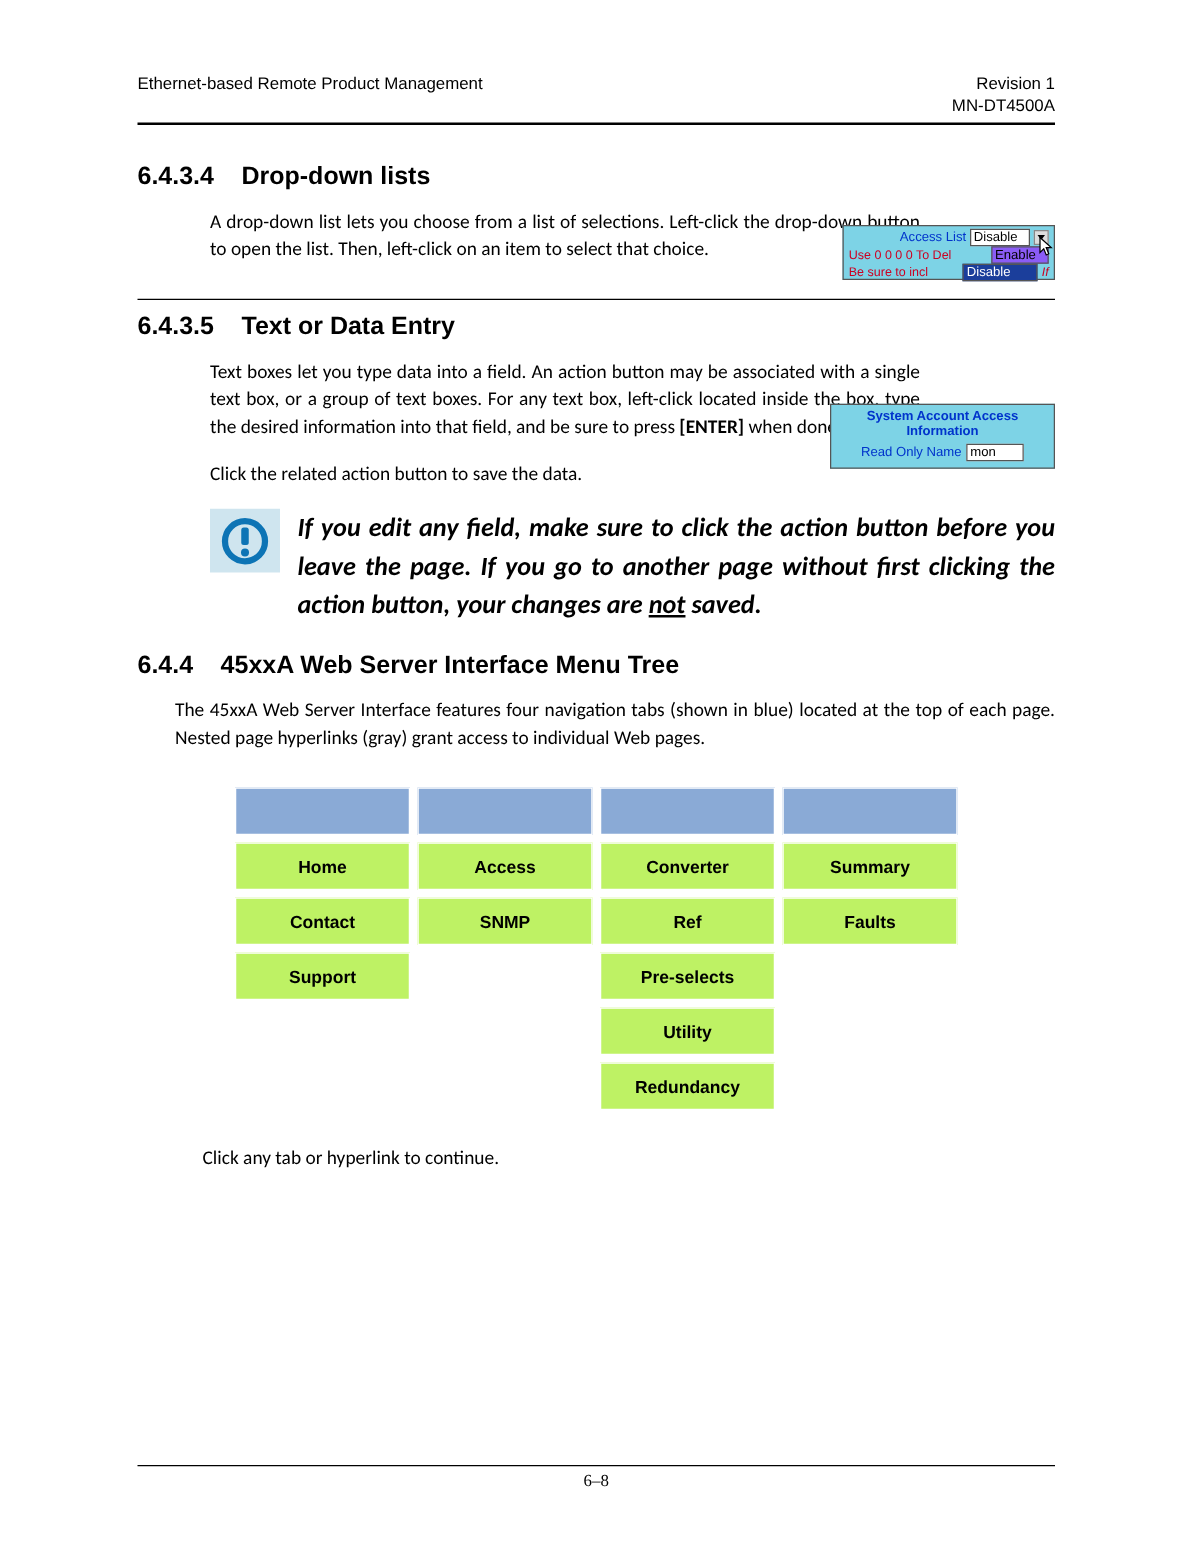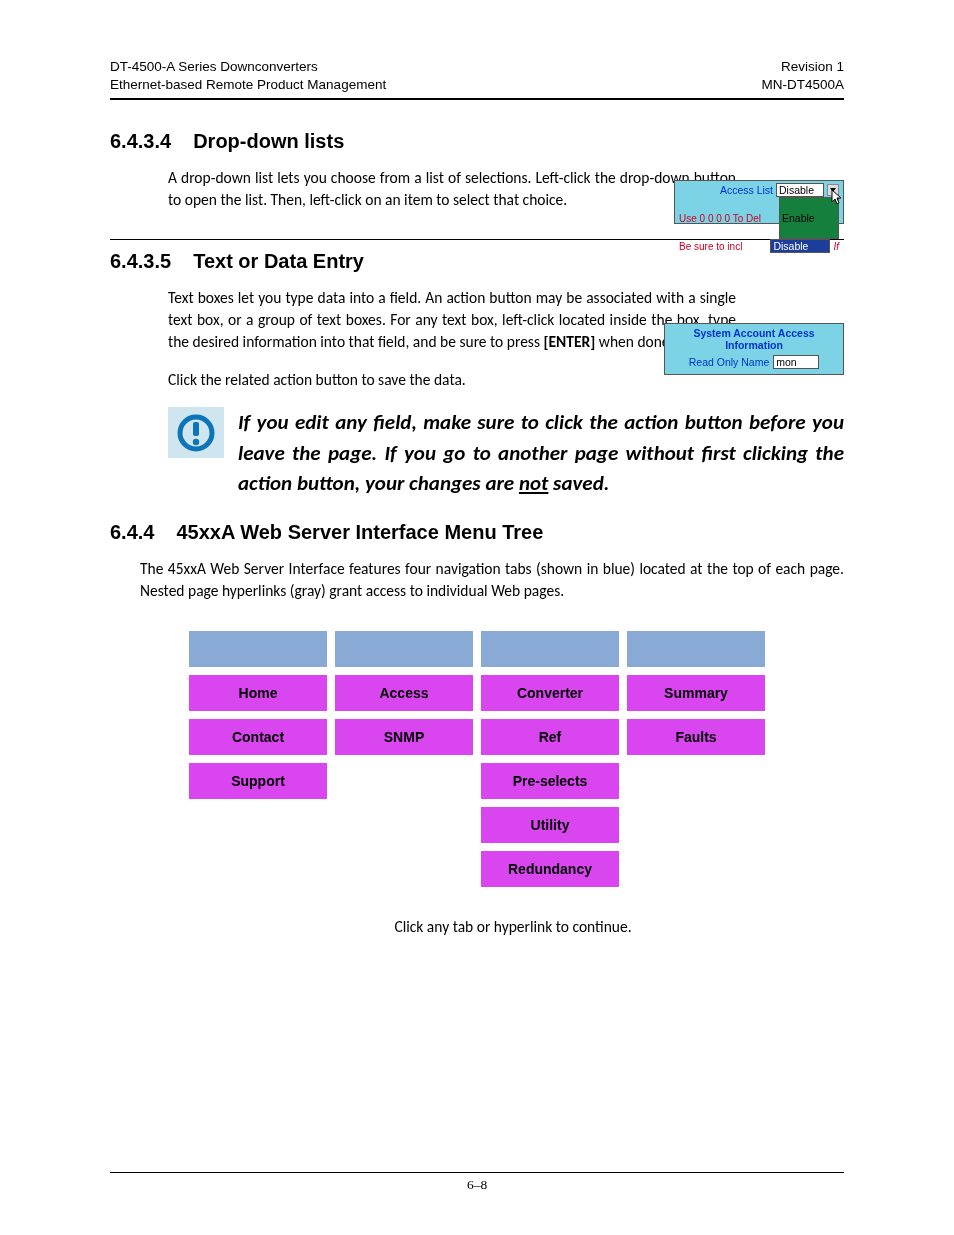--- a/index.html
+++ b/index.html
@@ -63,21 +63,21 @@
     .dropdown-demo .arrow {
       display:inline-block; width:12px; height:12px; background:#ddd; border:1px solid #888;
       position:relative;
     }
     .dropdown-demo .arrow:after{
       content:""; position:absolute; left:2px; top:3px;
       border-left:3px solid transparent; border-right:3px solid transparent; border-top:4px solid #000;
     }
     .dropdown-demo .row2 { display:flex; justify-content:flex-end; align-items:center; gap:3px;}
     .dropdown-demo .row2 .lbl{ flex:1; text-align:left; color:#c02; font-size:10px;}
-    .dropdown-demo .opt { background:#15803d; border:1px solid #555; width:60px; padding:14px 2px; color:#000;}
+    .dropdown-demo .opt { background:#8b5cf6; border:1px solid #555; width:46px; padding:0 2px; color:#000;}
     .dropdown-demo .row3 { display:flex; justify-content:flex-end; align-items:center; gap:3px;}
     .dropdown-demo .row3 .lbl{ flex:1; text-align:left; color:#c02; font-size:10px;}
     .dropdown-demo .sel { background:#1b3e9b; color:#fff; border:1px solid #555; width:60px; padding:0 2px;}
     .cursor-svg {
       position:absolute; right:-2px; top:8px; width:14px; height:18px;
     }
     hr.section-sep {
       border:none; border-top:1.5px solid #000;
       margin: 28px 0 10px 0;
     }
@@ -116,36 +116,35 @@
       margin: 22px auto 22px auto;
       border-collapse: separate;
       border-spacing: 6px 6px;
     }
     .menu-tree td {
       width: 140px; height:38px; text-align:center; vertical-align:middle;
       font-family: Arial, Helvetica, sans-serif; font-weight:bold; font-size:14px;
       border:1.5px solid #fff;
     }
     .menu-tree td.tab { background:#8aaad6; }
-    .menu-tree td.link { background:#d946ef; }
+    .menu-tree td.link { background:#bef264; }
     .menu-tree td.empty { background:transparent; border:none; }
     .footer {
       position:absolute; bottom:42px; left:110px; right:110px; text-align:center;
       border-top:1.5px solid #000; padding-top:4px;
       font-family: Liberation Serif, serif; font-size:13.5px;
     }
   </style>
 </head>
 <body>
 
 <div class="page">
 
   <div class="header">
     <div class="left">
-      <div>DT-4500-A Series Downconverters</div>
       <div>Ethernet-based Remote Product Management</div>
     </div>
     <div class="right">
       <div>Revision 1</div>
       <div>MN-DT4500A</div>
     </div>
   </div>
 
   <h2 class="section">
     <span>6.4.3.4</span>
@@ -249,19 +248,19 @@
     </tr>
     <tr>
       <td class="empty"></td>
       <td class="empty"></td>
       <td class="link">Redundancy</td>
       <td class="empty"></td>
     </tr>
   </tbody>
     </table>
 
-  <p class="body-text" style="margin-left:72px;text-align:center;">Click any tab or hyperlink to continue.</p>
+  <p class="body-text" style="margin-left:52px;">Click any tab or hyperlink to continue.</p>
 
 </div>
 
 <div class="footer">
   <span>6–8</span>
 </div>
 
 </body></html>

